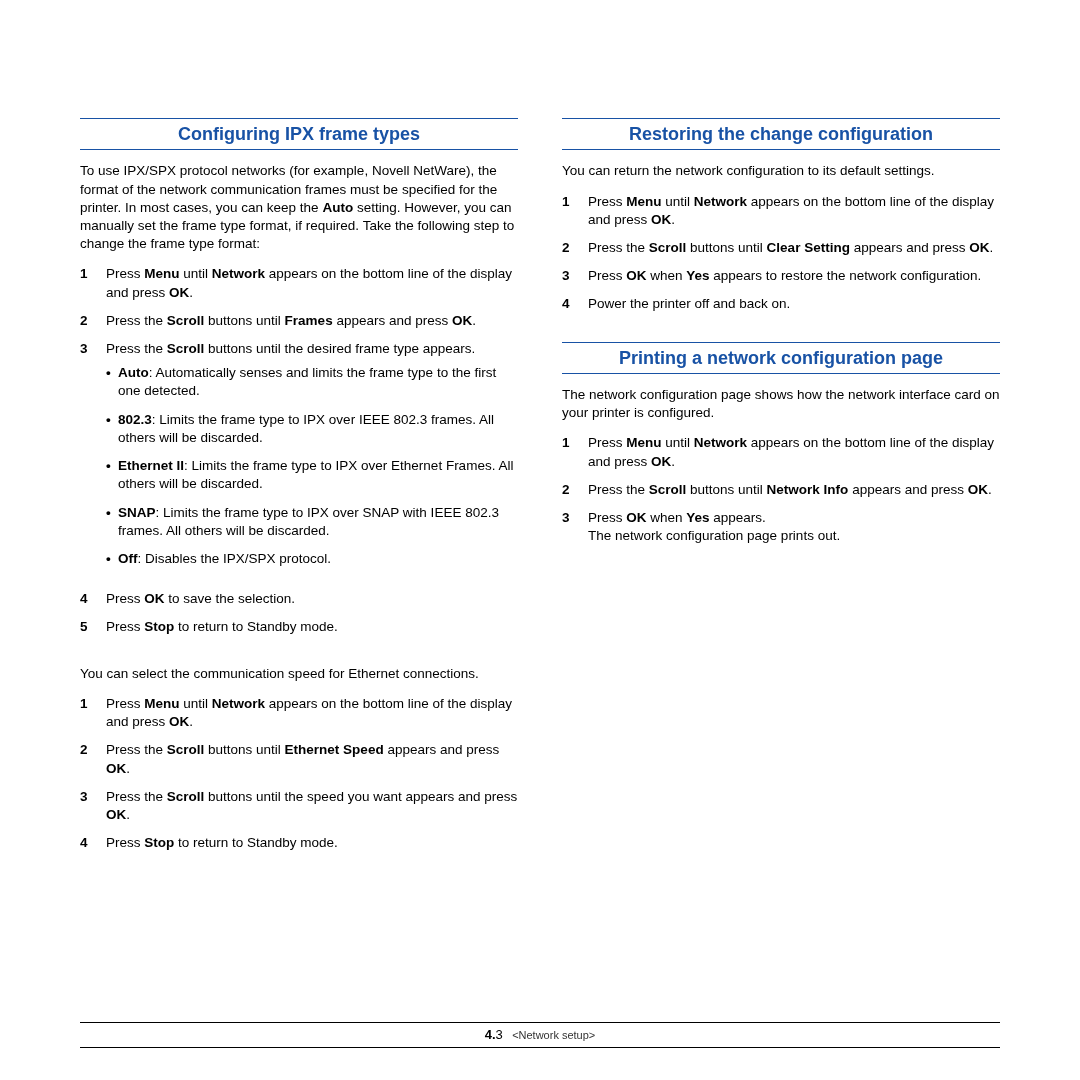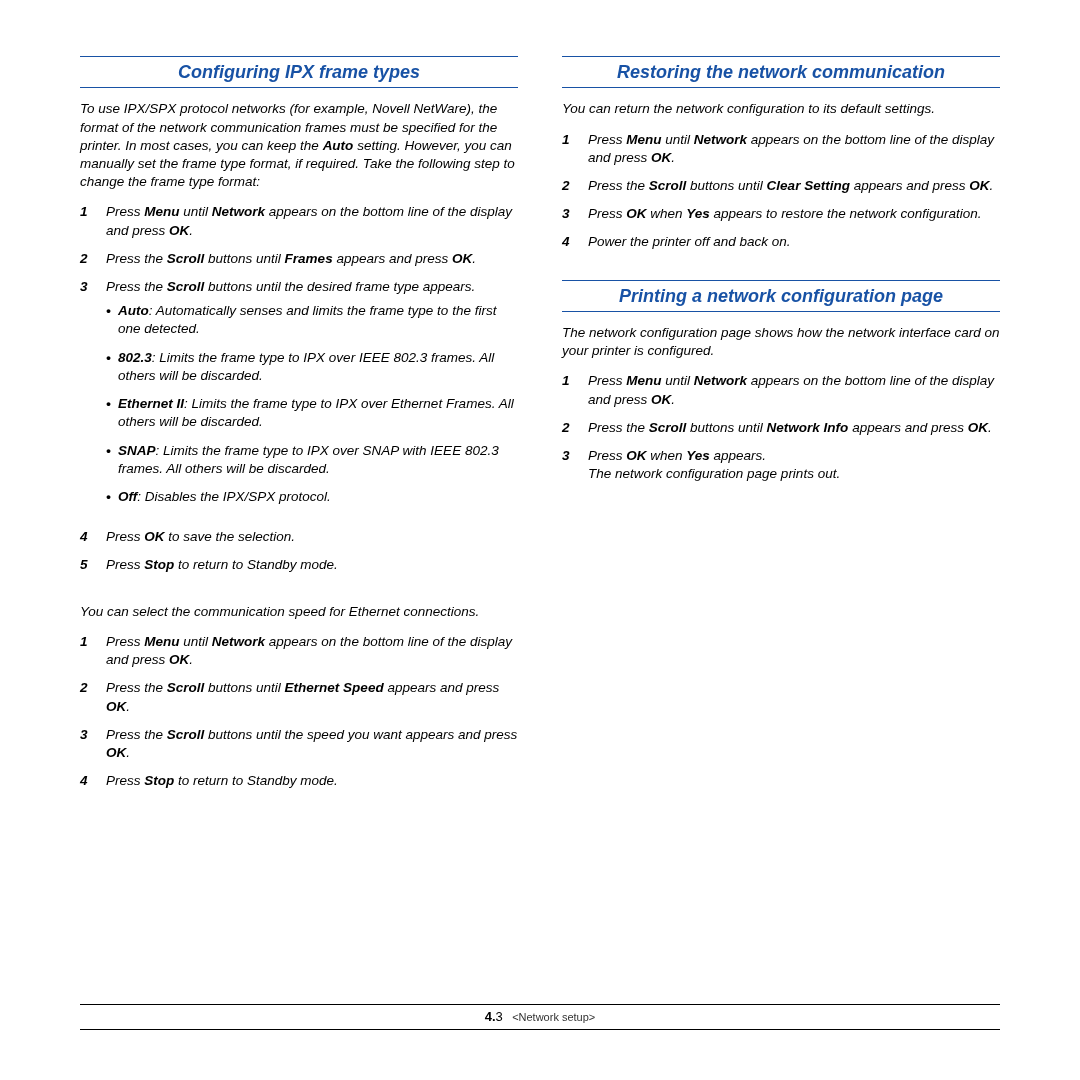--- a/index.html
+++ b/index.html
@@ -5,24 +5,23 @@
   html,body{margin:0;padding:0;background:#fff;}
   body{
     width:1080px;height:1080px;
     font-family:Arial,Helvetica,sans-serif;
     font-size:13.5px;
     color:#000;
     line-height:1.35;
     position:relative;
   }
   .page{
-    padding:56px 80px 0 80px;
+    padding:118px 80px 0 80px;
     display:flex;
     gap:44px;
-    font-style:italic;
   }
   .col{flex:1;min-width:0;}
   .block{margin-bottom:28px;}
   .hd{
     border-top:1.5px solid #1852a5;
     border-bottom:1.5px solid #1852a5;
     text-align:center;
     padding:3px 0 3px 0;
     font-size:18px;
     font-weight:bold;
@@ -51,21 +50,21 @@
   ul.bul>li::before{
     content:"•";
     position:absolute;
     left:0;top:0;
     font-weight:bold;
   }
   b{font-weight:bold;}
   .footer{
     position:absolute;
     left:80px;right:80px;
-    bottom:50px;
+    bottom:32px;
     border-top:1px solid #000;
     border-bottom:1px solid #000;
     text-align:center;
     padding:3px 0;
     font-size:12px;
   }
   .footer .pgc{font-weight:bold;font-size:13px;}
   .footer .pgn{font-size:13px;}
   .footer .sect{font-size:11px;color:#333;margin-left:6px;}
 </style>
@@ -131,21 +130,21 @@
             <span class="body">Press <b>Stop</b> to return to Standby mode.</span>
           </li>
       </ol>
     </div>
 
   </div>
 
   <div class="col">
 
     <div class="block">
-      <div class="hd">Restoring the network communication</div>
+      <div class="hd">Restoring the change configuration</div>
       <p class="intro">You can return the network configuration to its default settings.</p>
       <ol class="steps">
         <li>
             <span class="num">1</span>
             <span class="body">Press <b>Menu</b> until <b>Network</b> appears on the bottom line of the display and press <b>OK</b>.</span>
           </li>
         <li>
             <span class="num">2</span>
             <span class="body">Press the <b>Scroll</b> buttons until <b>Clear Setting</b> appears and press <b>OK</b>.</span>
           </li>

